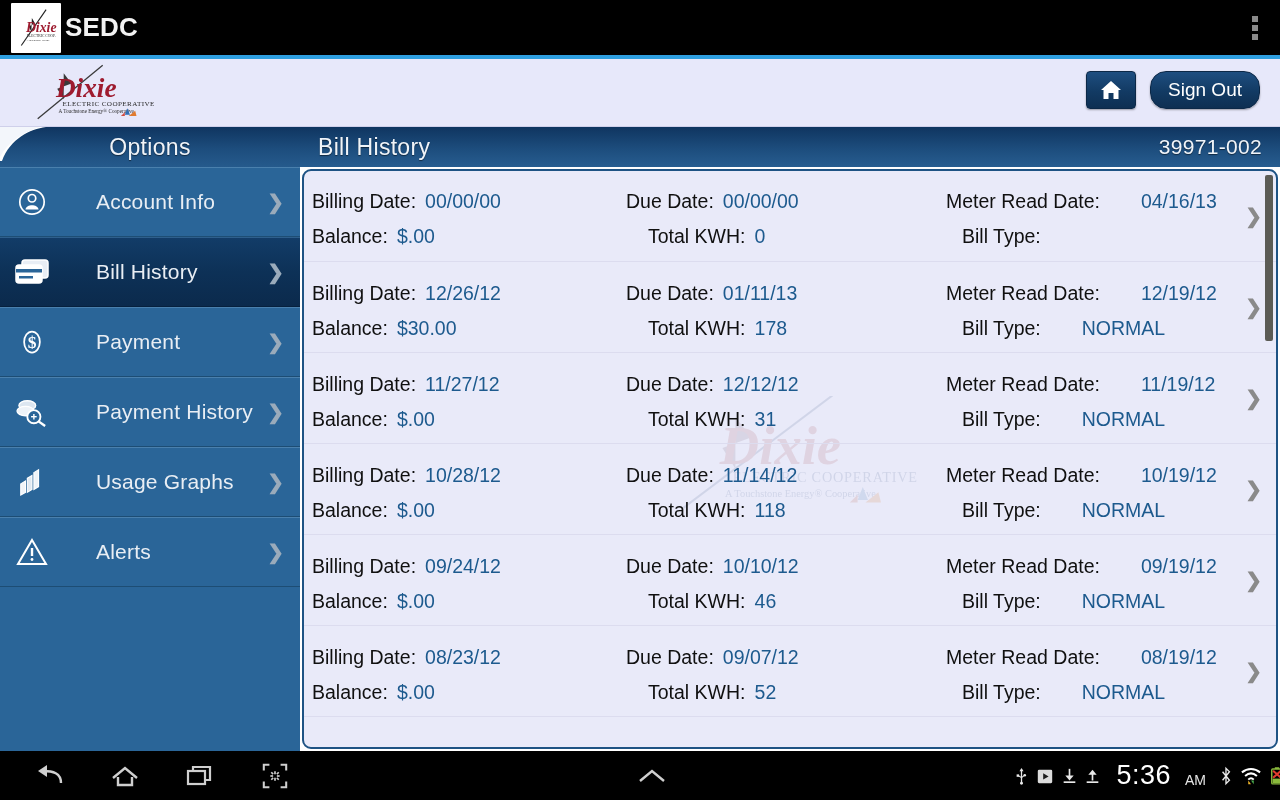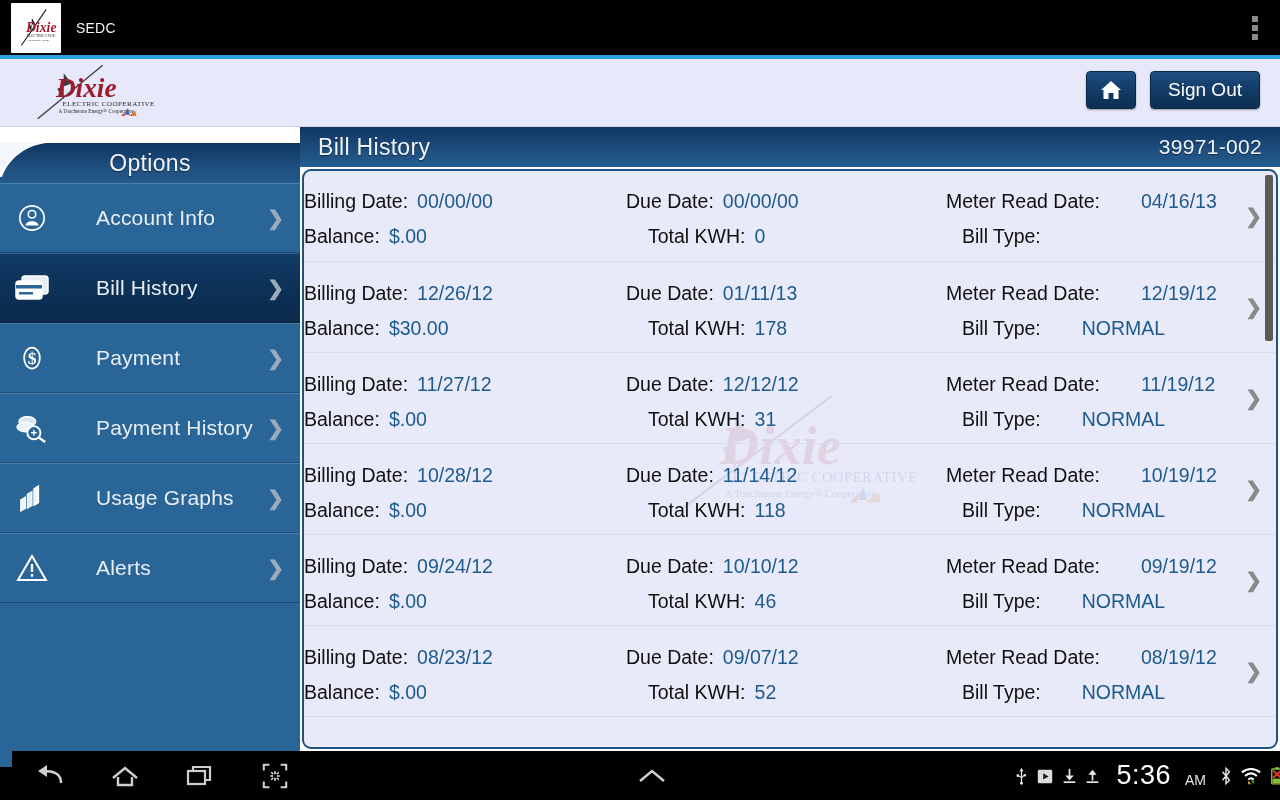--- a/index.html
+++ b/index.html
@@ -18,22 +18,23 @@
     background: #000000;
     display: flex; align-items: center;
   }
   .app-logo-box {
     width: 50px; height: 50px; margin-left: 11px;
     background: #ffffff; border-radius: 1px;
     display: flex; align-items: center; justify-content: center;
     overflow: hidden;
   }
   .sysbar-title {
-    color: #f2f2f2; font-size: 14px; margin-left: 15px;
+    color: #f2f2f2; font-size: 26px; margin-left: 4px;
     letter-spacing: .2px;
+    font-weight: bold;
   }
   .overflow-dots {
     position: absolute; right: 22px; top: 16px;
     display: flex; flex-direction: column; gap: 3px;
   }
   .overflow-dots i { display: block; width: 6px; height: 6px; background: #8a8a8a; }
 
   .topbar-accent {
     position: absolute; left: 0; top: 55px; width: 1280px; height: 4px;
     background: #2e9fe0;
@@ -53,37 +54,37 @@
     display: flex; align-items: center; gap: 14px;
   }
   .btn-home {
     width: 50px; height: 38px; border-radius: 4px;
     background: linear-gradient(180deg,#1e4e80 0%,#123a63 55%,#0e2f52 100%);
     border: 1px solid #0c2847;
     display: flex; align-items: center; justify-content: center;
     box-shadow: 0 1px 2px rgba(0,0,0,.35);
   }
   .btn-signout {
-    height: 38px; padding: 0 17px; border-radius: 4px;
+    height: 38px; padding: 0 17px; border-radius: 16px;
     background: linear-gradient(180deg,#1e4e80 0%,#123a63 55%,#0e2f52 100%);
     border: 1px solid #0c2847;
     color: #ffffff; font-size: 19px;
     display: flex; align-items: center; justify-content: center;
     box-shadow: 0 1px 2px rgba(0,0,0,.35);
   }
 
   
   .body-wrap {
     position: absolute; left: 0; top: 127px; width: 1280px; height: 624px;
     background: #ffffff;
   }
 
   
   .sidebar {
-    position: absolute; left: 0; top: 16px; width: 300px; height: 624px;
+    position: absolute; left: 0; top: 0; width: 300px; height: 624px;
     background: #2a6598;
   }
   .sidebar-head {
     position: relative; width: 300px; height: 40px;
     background: linear-gradient(180deg,#0f3560 0%,#1d4d7d 55%,#255a8c 100%);
     display: flex; align-items: center; justify-content: center;
   }
   .sidebar-head-label {
     color: #f0f4f9; font-size: 23px; letter-spacing: .3px;
     text-shadow: 0 1px 1px rgba(0,0,0,.5);
@@ -147,21 +148,21 @@
     width: 260px; opacity: .30; pointer-events: none;
   }
   .bill-row {
     position: relative; height: 91px; width: 972px;
     border-bottom: 1px solid #dcdcef;
     padding: 14px 0 0 0;
   }
   .bill-row.first { padding-top: 13px; }
   .bill-line { display: flex; height: 35px; align-items: center; }
   .cell { display: flex; align-items: baseline; }
-  .c1 { width: 322px; padding-left: 0; }
+  .c1 { width: 322px; padding-left: 8px; }
   .c2 { width: 320px; align-items: flex-end; }
   .c3 { width: 330px; gap: 32px; }
   .lbl { color: #101010; font-size: 19.5px; }
   .val { color: #1d5a8e; font-size: 19.5px; margin-left: 9px; }
   .row-chevron {
     position: absolute; right: 14px; top: 50%; transform: translateY(-50%);
     color: #8a8a8a; font-size: 20px; font-weight: bold;
   }
   .scrollbar-track {
     position: absolute; right: 3px; top: 4px; width: 8px; height: 572px;

